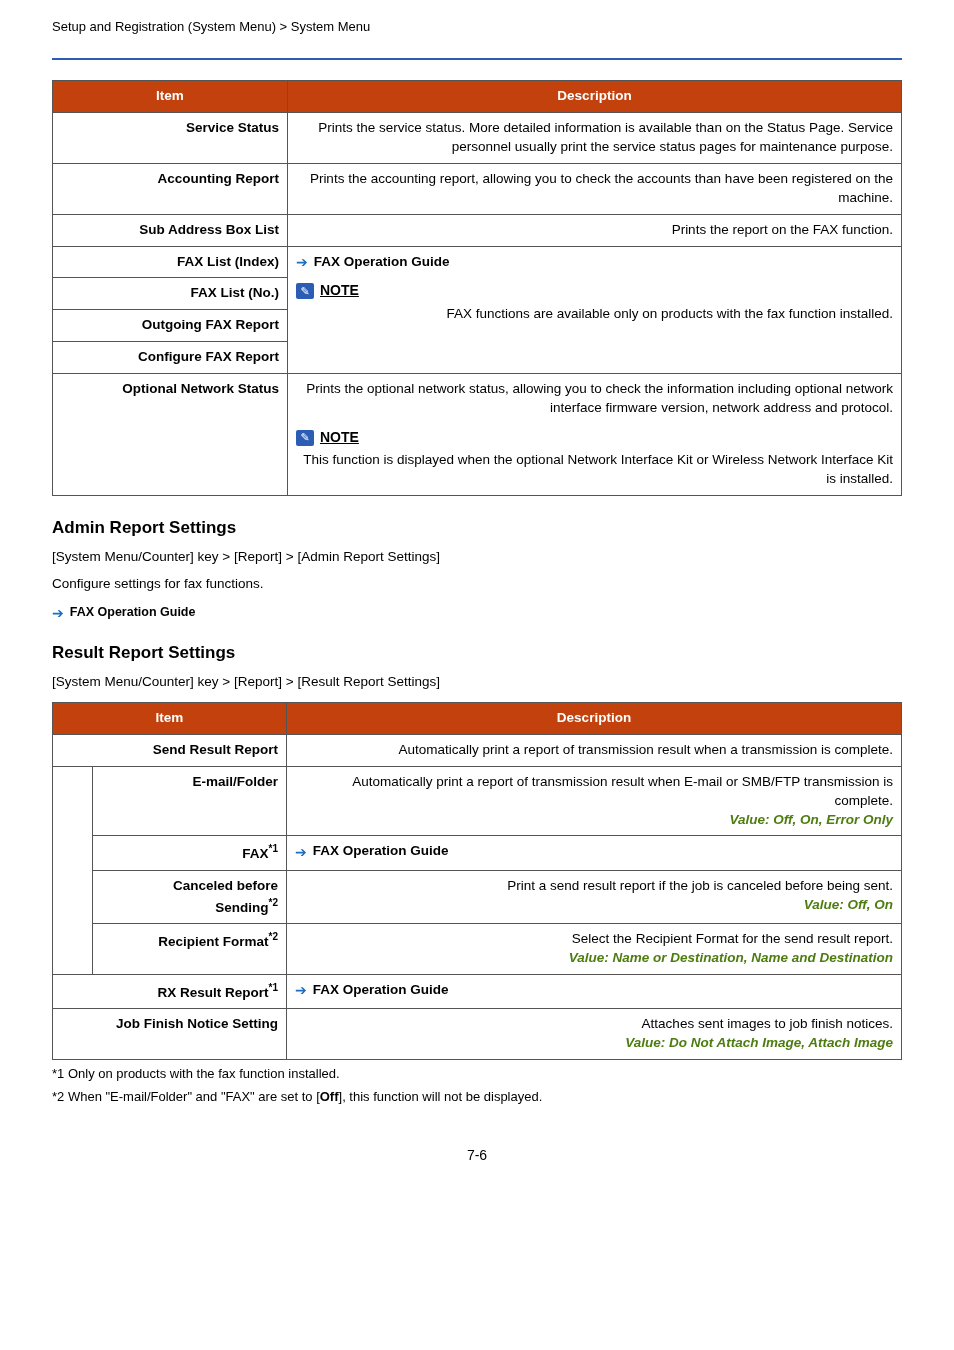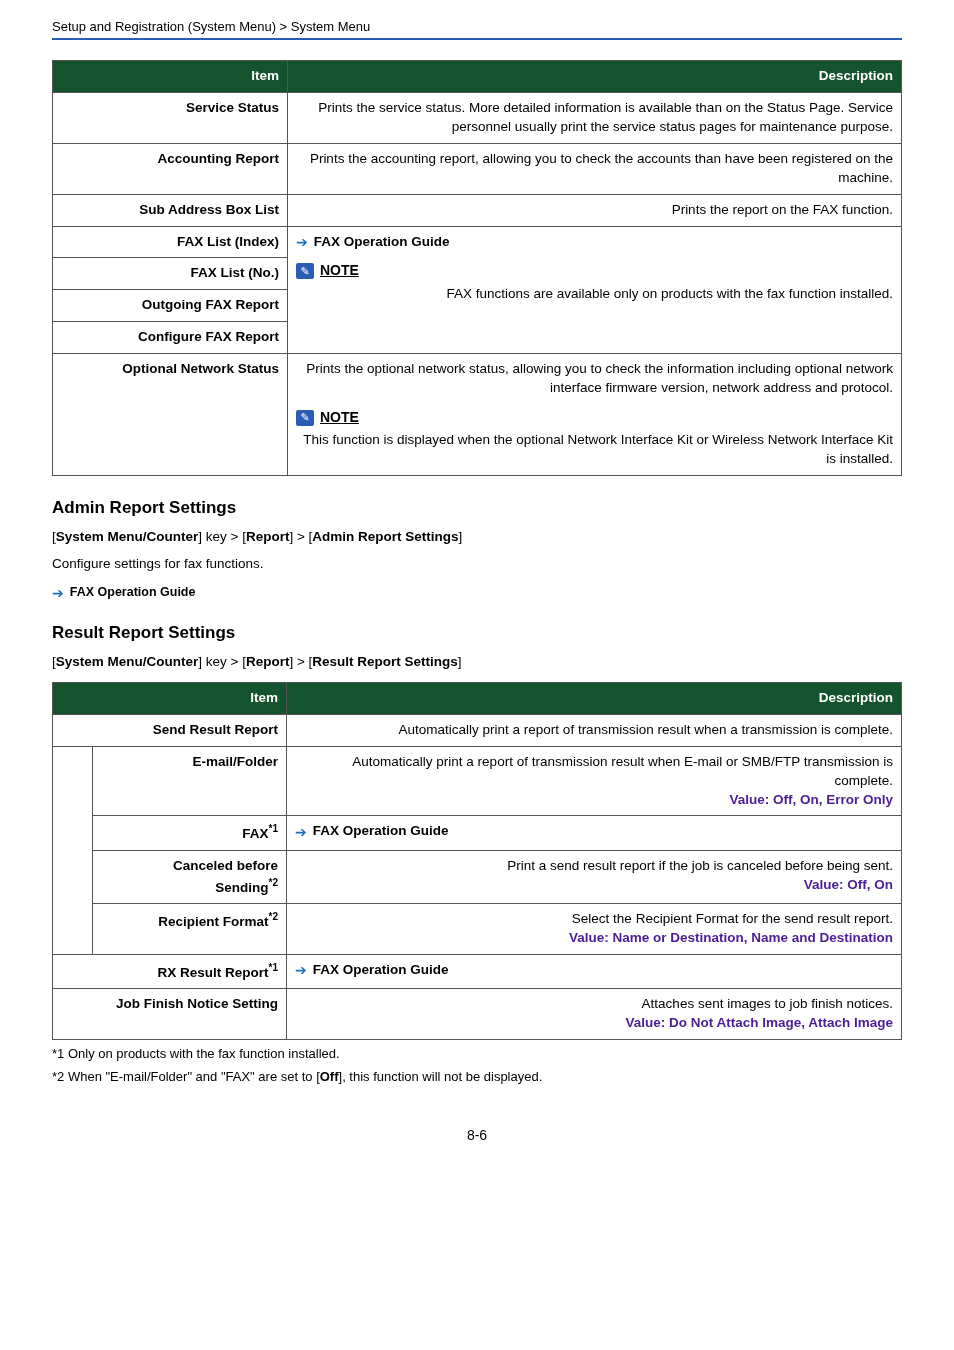--- a/index.html
+++ b/index.html
@@ -11,39 +11,40 @@
     color: #000;
     font-size: 13.5px;
     line-height: 1.4;
     width: 954px;
   }
   .page {
     padding: 18px 52px 40px 52px;
   }
   .breadcrumb {
     font-size: 13px;
-    padding-bottom: 2px;
+    padding-bottom: 22px;
     border-bottom: 2px solid #2b5db4;
   }
   table.def {
     width: 100%;
     border-collapse: collapse;
     margin-top: 20px;
   }
   table.def th, table.def td {
     border: 1px solid #555;
     padding: 6px 8px;
     vertical-align: top;
     text-align: right;
     font-size: 13.5px;
   }
   table.def th {
-    background: #14532d;
+    background: #c2410c;
     color: #fff;
     font-weight: bold;
+    text-align: center;
   }
   .col-item { width: 235px; font-weight: bold; }
   .indent-cell-blank { width: 40px; border-right: none; }
   .indent-cell-name { font-weight: bold; border-left: none; margin-top: 36px; }
   .note-row {
     display: flex;
     align-items: center;
     margin: 6px 0 4px 0;
   }
   .note-icon {
@@ -63,28 +64,28 @@
     display: flex;
     align-items: center;
   }
   .arrow-icon {
     color: #1e6fbf;
     font-size: 14px;
     margin-right: 6px;
     line-height: 1;
   }
   .arrow-label { font-weight: bold; font-size: 13.5px; }
-  .blue { color: #4c1d95; }
+  .blue { color: #4d7c0f; font-style: italic; }
   h3.section {
     font-size: 17px;
     font-weight: bold;
     margin: 20px 0 8px 0;
   }
   .crumbpath { font-size: 13.5px; margin: 4px 0 8px 0; }
-  .crumbpath b { font-weight: bold; margin-top: 39px; }
+  .crumbpath b { font-weight: normal; margin-top: 39px; }
   .bodytext { margin: 0 0 10px 0; }
   .sup { font-size: 10px; vertical-align: super; }
   .footnote { font-size: 13px; margin-top: 5px; }
   .pagenum { text-align: center; margin-top: 40px; font-size: 14px; }
   .smalllink { font-size: 12.5px; font-weight: bold; }
 </style>
 </head>
 <body>
 
 <div class="page">
@@ -230,15 +231,15 @@
   </tbody>
     </table>
 
   <div class="footnote">
     <span>*1   </span><span>Only on products with the fax function installed.</span>
   </div>
   <div class="footnote">
     <span>*2   </span><span>When "E-mail/Folder" and "FAX" are set to [</span><b>Off</b><span>], this function will not be displayed.</span>
   </div>
 
-  <div class="pagenum">8-6</div>
+  <div class="pagenum">7-6</div>
 
 </div>
 
 </body></html>

